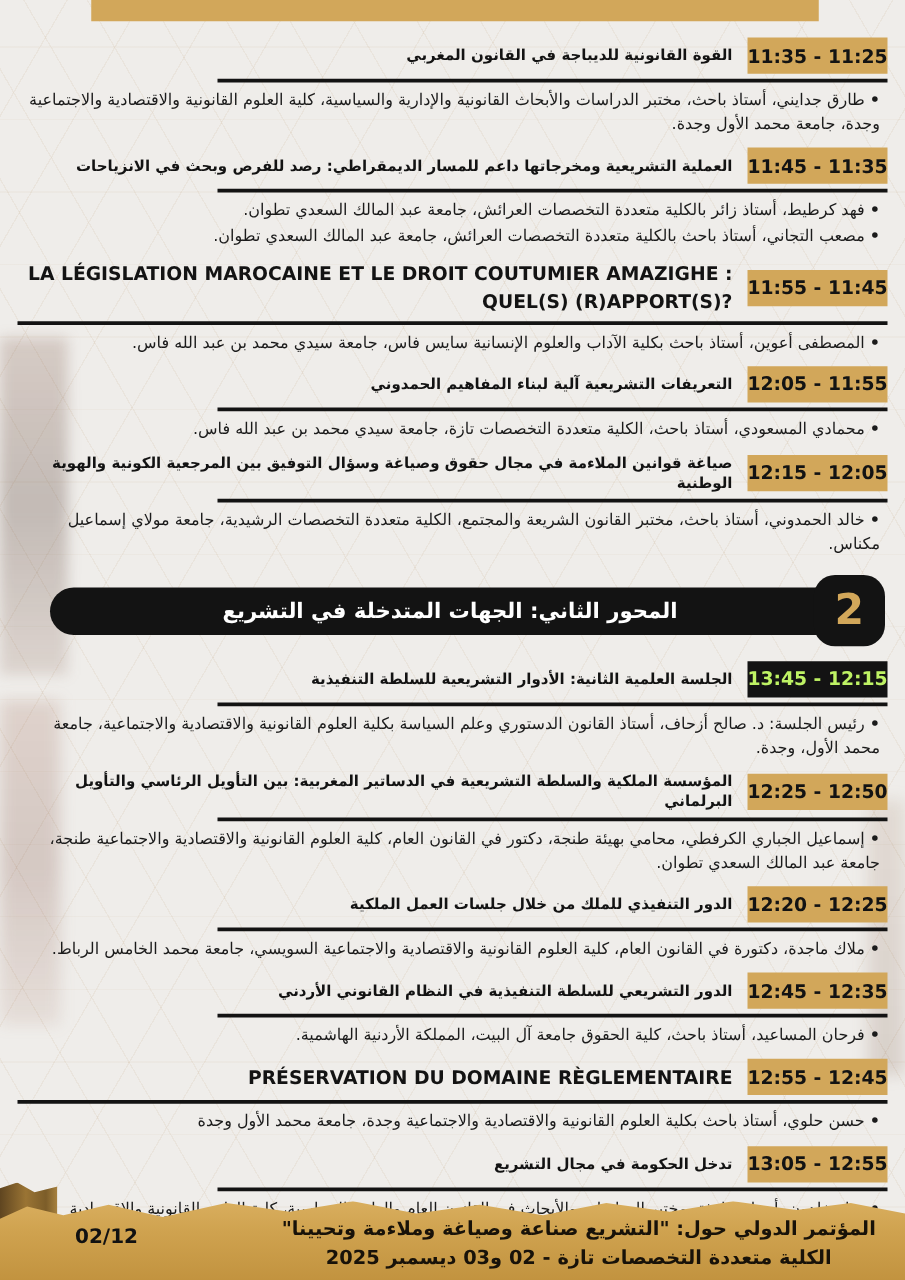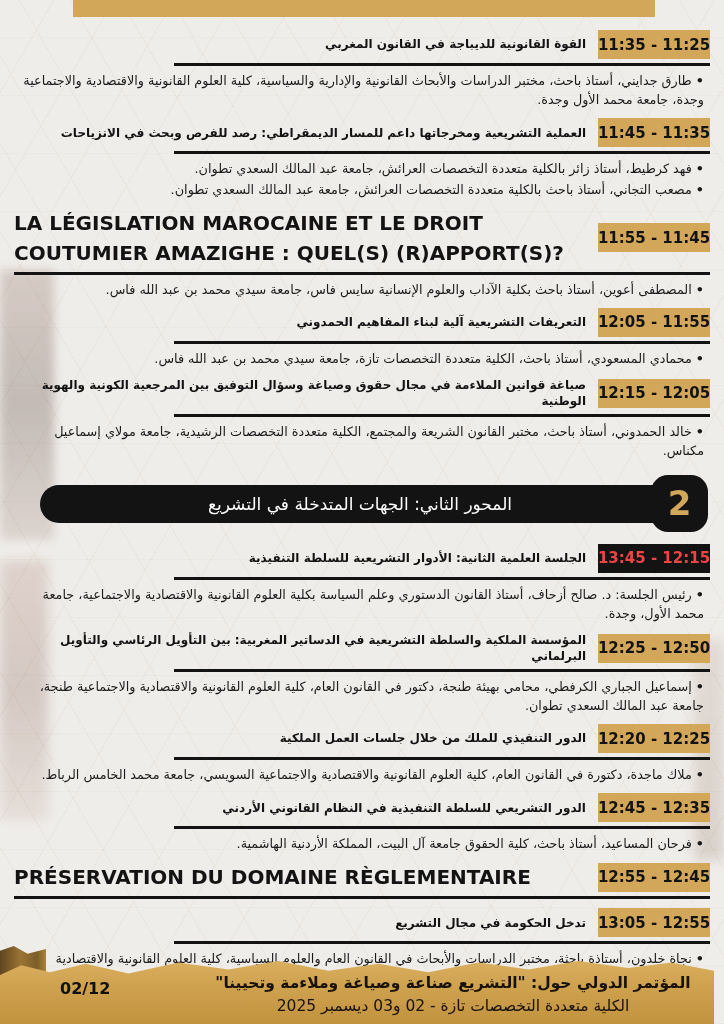--- a/index.html
+++ b/index.html
@@ -41,62 +41,62 @@
   }
   .session-header::after{
     content:"";position:absolute;bottom:0;right:0;width:77%;height:3px;background:var(--dark);
   }
   .block-session.fr .session-header::after{width:100%;}
   .timebox{
     flex:0 0 auto;width:112px;height:29px;display:flex;align-items:center;justify-content:center;
     background:var(--gold);color:var(--dark);
     font-weight:bold;font-size:15px;direction:ltr;white-space:nowrap;
   }
-  .timebox.dark{background:var(--dark);color:#ef4444;}
+  .timebox.dark{background:var(--dark);color:#bef264;}
   .session-title{
     flex:1 1 auto;font-weight:bold;font-size:12px;line-height:1.35;color:var(--dark);
     text-align:right;
   }
-  .block-session.fr .session-title{direction:ltr;text-align:left;font-size:20px;line-height:1.5;}
+  .block-session.fr .session-title{direction:ltr;text-align:right;font-size:15px;line-height:1.5;}
   .speakers{padding:2px 6px 0 6px;}
   .speaker{
     font-size:12.8px;line-height:1.5;color:#1b1b1b;text-align:right;margin-bottom:1px;
   }
   .speaker .bullet{font-weight:bold;margin-left:4px;}
 
   
   .divider{position:relative;height:60px;margin:14px 0 10px 0;}
   .divider-bar{
     position:absolute;top:11px;right:30px;left:26px;height:38px;background:var(--dark);
     border-radius:19px;display:flex;align-items:center;justify-content:center;
   }
-  .divider-label{color:#ffffff;font-weight:normal;font-size:17px;}
+  .divider-label{color:#ffffff;font-weight:bold;font-size:17px;}
   .part-badge{
     position:absolute;top:1px;right:2px;width:57px;height:57px;background:var(--dark);
     border-radius:17px;display:flex;align-items:center;justify-content:center;
   }
   .part-number{color:var(--gold);font-weight:bold;font-size:34px;line-height:1;}
 
   
-  .footer-banner{position:absolute;left:0;right:10px;bottom:0;height:78px;}
+  .footer-banner{position:absolute;left:0;right:0;bottom:0;height:78px;}
   .banner-main{
     position:absolute;left:0;right:0;bottom:0;height:70px;
     background:linear-gradient(180deg,#dcb263 0%,#cfa24f 45%,#c2933f 100%);
     clip-path:polygon(0 30%,3% 16%,7% 26%,12% 14%,18% 28%,25% 12%,32% 22%,39% 10%,46% 24%,53% 14%,60% 26%,67% 12%,74% 22%,81% 10%,88% 20%,94% 12%,100% 24%,100% 100%,0 100%);
   }
   .banner-roll{
     position:absolute;left:0;bottom:0;width:46px;height:78px;
     background:linear-gradient(90deg,#5f4520 0%,#9a7434 45%,#7c5d29 80%,#a8823f 100%);
     clip-path:polygon(0 6%,30% 0,60% 10%,100% 4%,100% 100%,0 100%);
   }
   .banner-text{
     position:absolute;right:22px;bottom:7px;width:478px;text-align:center;color:#181209;
   }
   .banner-line1{font-weight:bold;font-size:15.5px;line-height:1.45;}
-  .banner-line2{font-weight:normal;font-size:15.5px;line-height:1.45;}
+  .banner-line2{font-weight:bold;font-size:15.5px;line-height:1.45;}
   .banner-page{
     position:absolute;left:60px;bottom:26px;font-weight:bold;font-size:16px;
     color:#111;direction:ltr;
   }
 </style>
 </head>
 <body style="--gold: #d2a75a; --dark: #131313;">
 
 <div class="bg-pattern"></div>
 <div class="bg-photo-left-top"></div>
@@ -204,20 +204,23 @@
     <div class="speakers">
   <div class="speaker"><span class="bullet">•</span><span>فرحان المساعيد، أستاذ باحث، كلية الحقوق جامعة آل البيت، المملكة الأردنية الهاشمية.</span></div>
 </div>
   </div>
 
   <div class="block-session fr">
     <div class="session-header">
       <div class="timebox">12:55 - 12:45</div>
       <div class="session-title">PRÉSERVATION DU DOMAINE RÈGLEMENTAIRE</div>
     </div>
+    <div class="speakers">
+  <div class="speaker"><span class="bullet">•</span><span>حسن حلوي، أستاذ باحث بكلية العلوم القانونية والاقتصادية والاجتماعية وجدة، جامعة محمد الأول وجدة</span></div>
+</div>
   </div>
 
   <div class="block-session ar">
     <div class="session-header">
       <div class="timebox">13:05 - 12:55</div>
       <div class="session-title">تدخل الحكومة في مجال التشريع</div>
     </div>
     <div class="speakers">
   <div class="speaker"><span class="bullet">•</span><span>نجاة خلدون، أستاذة باحثة، مختبر الدراسات والأبحاث في القانون العام والعلوم السياسية، كلية العلوم القانونية والاقتصادية والاجتماعية سلا، جامعة محمد الخامس الرباط.</span></div>
 </div>

